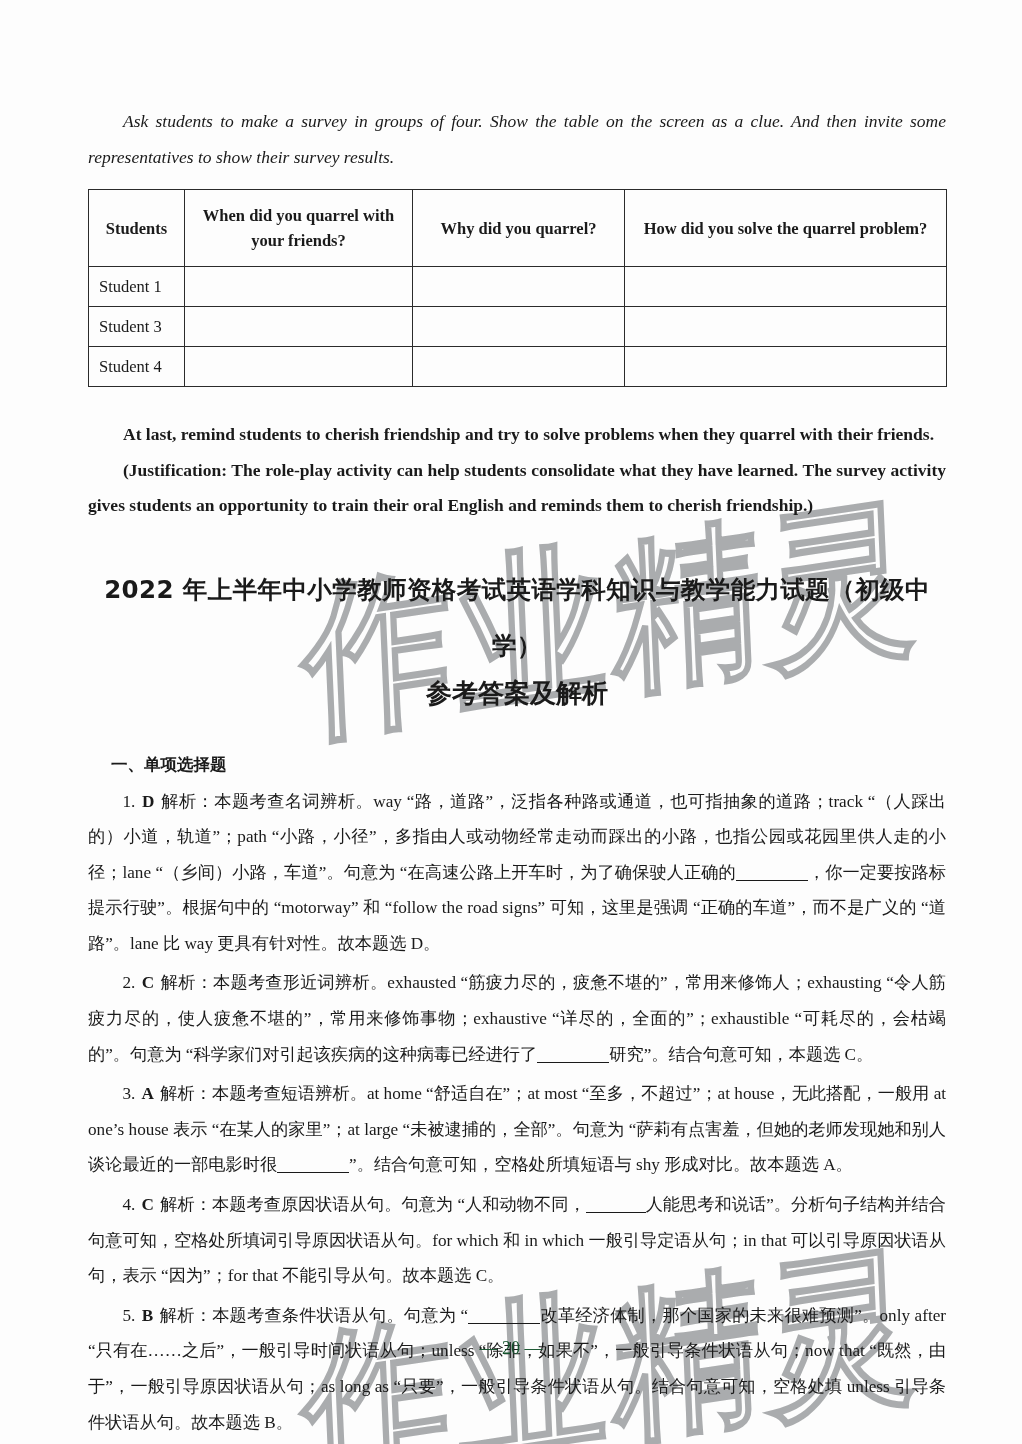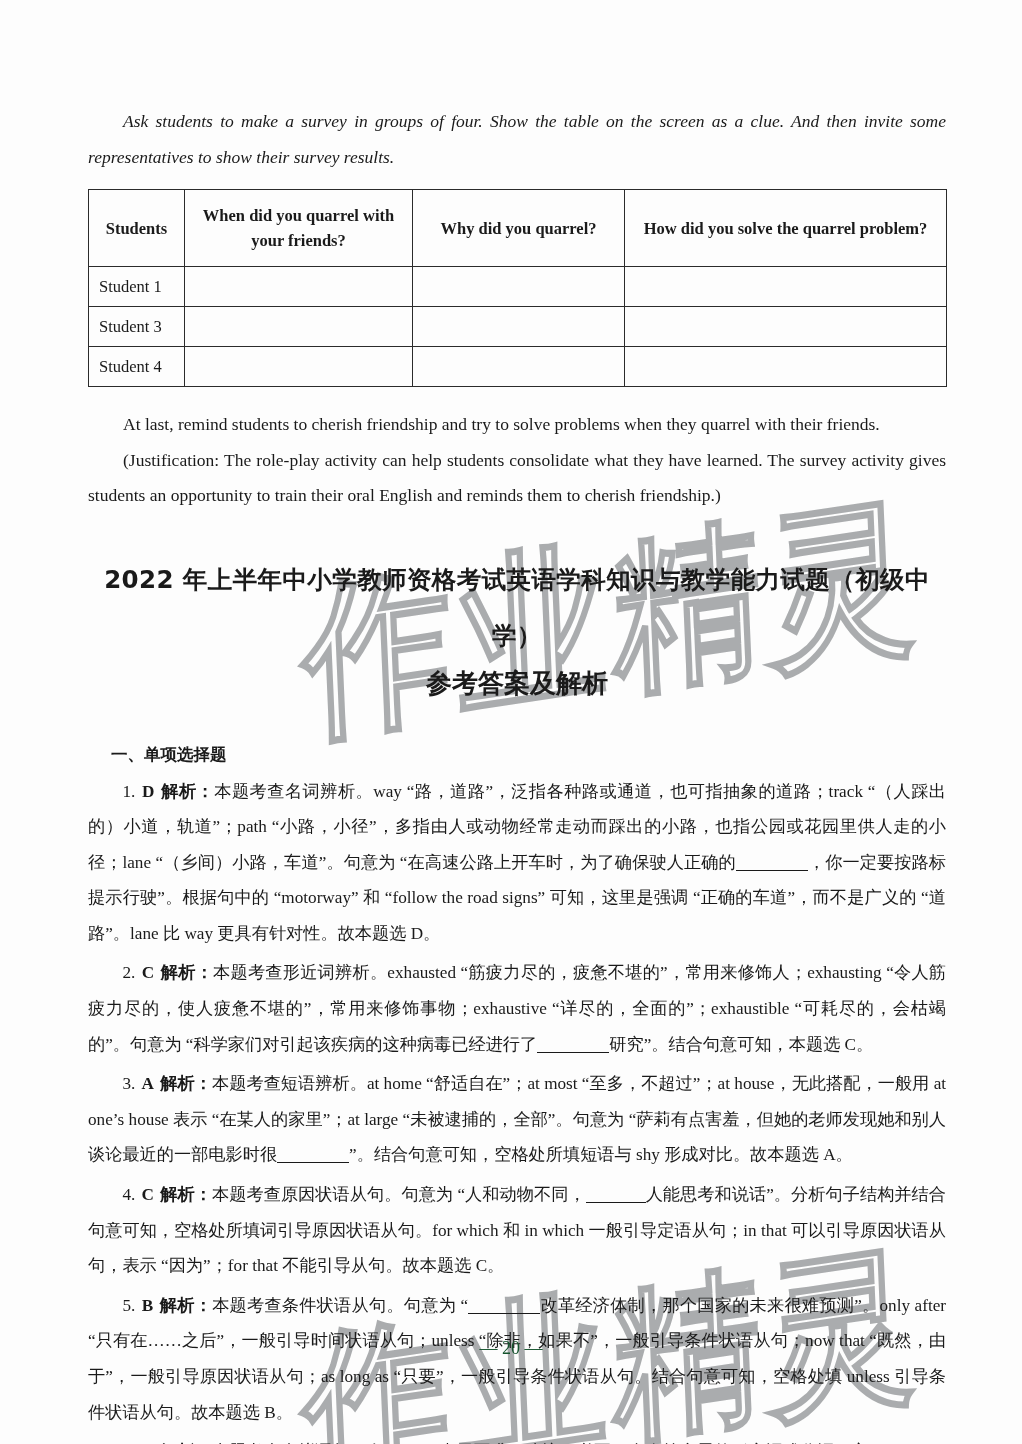--- a/index.html
+++ b/index.html
@@ -95,21 +95,21 @@
   table.survey tbody td.student-cell {
     text-align: left;
     font-weight: 400;
     padding-left: 10px;
   }
   .col-students { width: 96px; }
   .col-when     { width: 228px; }
   .col-why      { width: 212px; }
   .col-how      { width: 322px; }
 
-  .post-table { margin-top: 20px; }
+  .post-table { margin-top: 30px; font-weight: bold; }
 
   
   .exam-heading {
     margin-top: 38px;
     text-align: center;
     font-family: "DejaVu Sans", "Liberation Sans", sans-serif;
     font-weight: 700;
     font-size: 24.5px;
     line-height: 56px;
     letter-spacing: 0.4px;
@@ -137,21 +137,21 @@
     margin: 0;
     padding-top: 4px;
     font-size: 17.2px;
     line-height: 35.6px;
     text-align: justify;
     text-justify: inter-ideograph;
     text-indent: 2em;
   }
   .answer .num { font-weight: 400; }
   .answer .choice { font-weight: 700; padding: 0 2px; }
-  .answer .label { font-weight: 700; }
+  .answer .label { font-weight: 400; }
   .blank {
     display: inline-block;
     width: 72px;
     border-bottom: 1.6px solid #1a1a1a;
     vertical-align: -3px;
   }
   .blank.short { width: 60px; }
 
   
   .page-footer {

